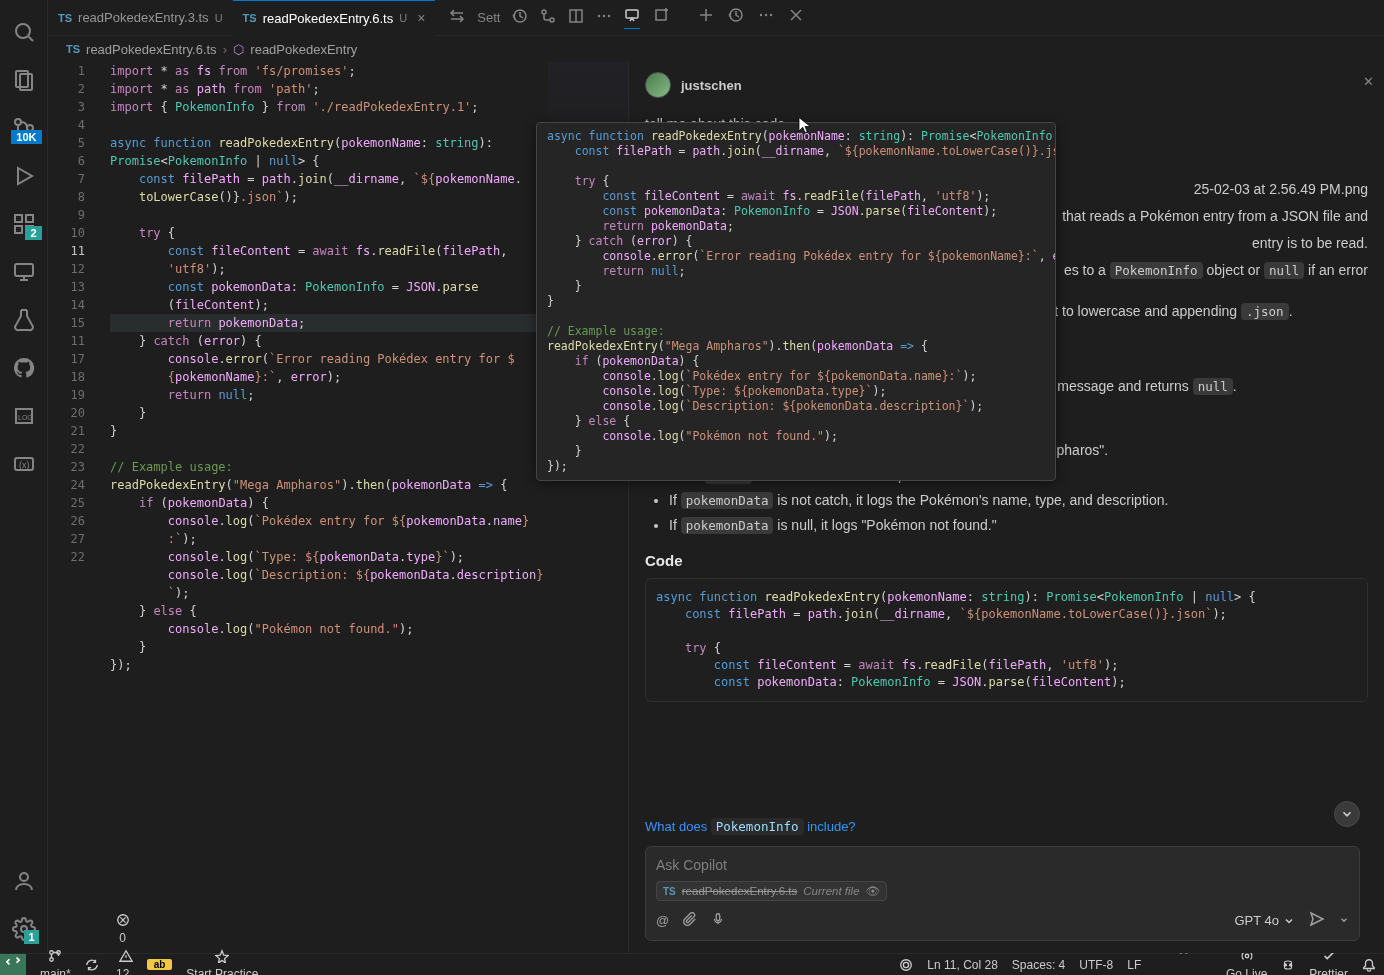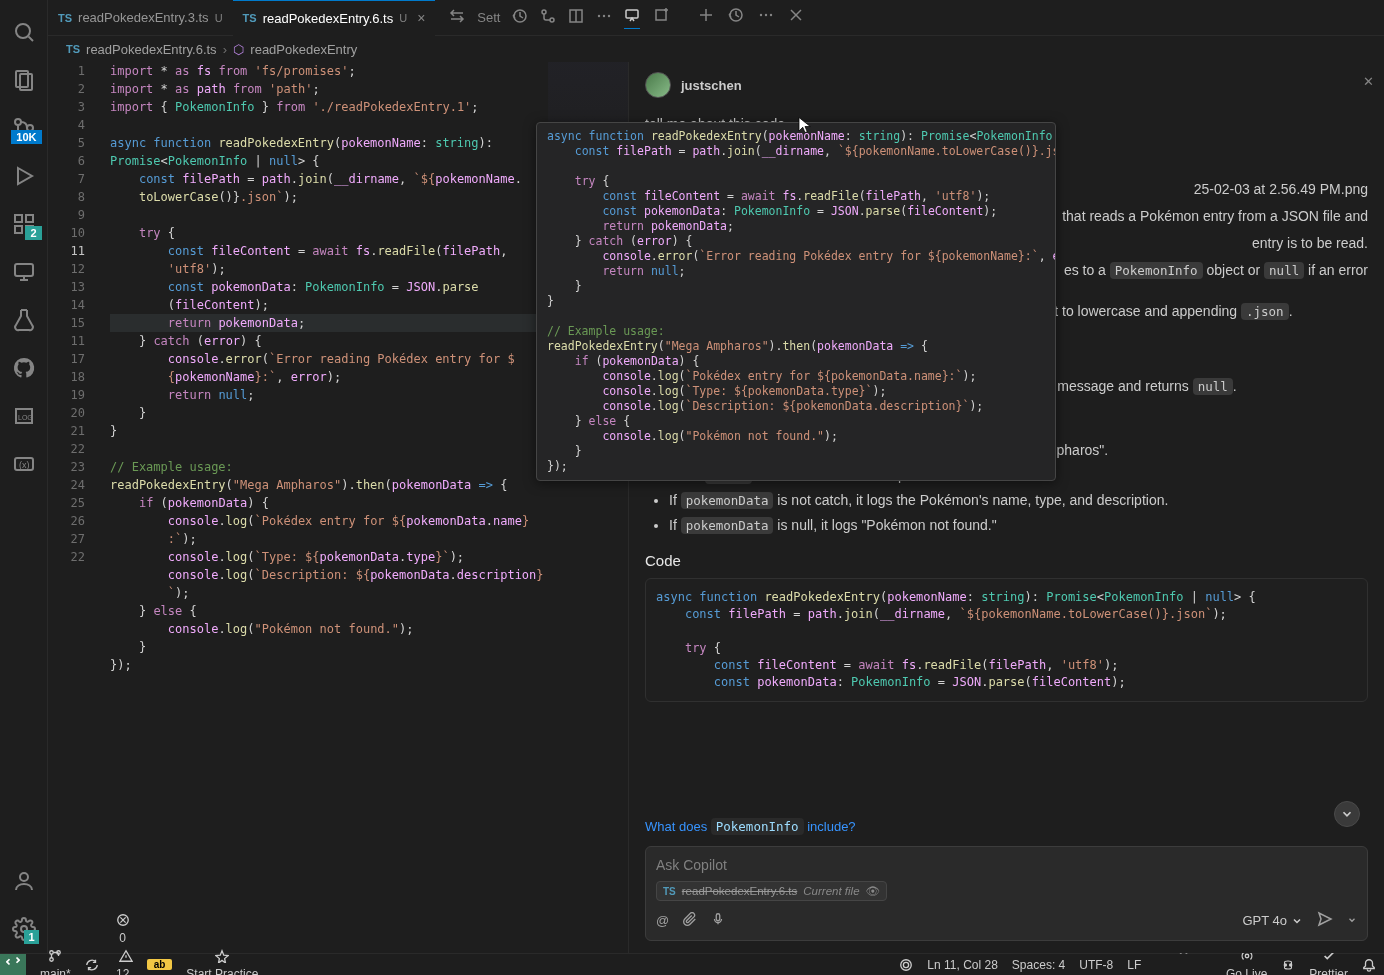--- a/index.html
+++ b/index.html
@@ -66,31 +66,31 @@
 
 .chat-panel { flex: 1; background: #1e1e1e; border-left: 1px solid #2a2a2a; display: flex; flex-direction: column; position: relative; }
 .chat-close { position: absolute; right: 10px; top: 12px; color: #858585; cursor: pointer; }
 .chat-header { display: flex; align-items: center; gap: 10px; padding: 10px 16px; }
 .avatar { width: 26px; height: 26px; border-radius: 50%; background: linear-gradient(135deg,#4a7a4a,#88bb88); border: 1px solid #555; }
 .chat-user { color: #cccccc; font-weight: 600; }
 .chat-body { flex: 1; overflow-y: auto; padding: 0 16px 8px 16px; color: #cccccc; font-size: 14px; line-height: 1.5; }
 .chat-body p { margin: 6px 0; }
 .chip { display: inline-flex; align-items: center; gap: 6px; border: 1px solid #3c3c3c; border-radius: 4px; padding: 2px 8px; font-size: 12px; color: #cccccc; background: #252526; margin: 4px 0; }
 .chip .img-icon { width: 14px; height: 14px; background: #b0b0b0; border-radius: 2px; }
-.chat-body h3 { font-size: 15px; font-weight: 400; color: #e7e7e7; margin: 14px 0 6px 0; }
+.chat-body h3 { font-size: 15px; font-weight: 700; color: #e7e7e7; margin: 14px 0 6px 0; }
 .chat-body ul { list-style: disc; padding-left: 24px; margin: 6px 0; }
 .chat-body li { margin: 4px 0; }
 .inline-code { font-family: 'SF Mono', Menlo, Consolas, monospace; background: #3a3a3a; border-radius: 4px; padding: 1px 5px; font-size: 12.5px; color: #ccc; }
 .codeblock { background: #1f1f1f; border: 1px solid #303030; border-radius: 6px; padding: 10px; font-family: 'SF Mono', Menlo, Consolas, monospace; font-size: 12px; line-height: 17px; white-space: pre; color: #d4d4d4; margin-top: 6px; overflow-x: auto; position: relative;}
 .scroll-badge { position: absolute; right: 24px; bottom: 126px; width: 26px; height: 26px; border-radius: 50%; background: #3a3a3a; border: 1px solid #4a4a4a; display: flex; align-items: center; justify-content: center; color: #ccc; }
 
 .suggest-link { color: #3794ff; padding: 4px 16px; font-size: 13px; cursor: pointer; }
 .suggest-link .inline-code { background: #2a2a2a; color: #9cdcfe; }
 
-.chat-input-area { padding: 8px 16px 12px 16px; }
+.chat-input-area { padding: 8px 24px 12px 16px; }
 .chat-input { background: #2a2a2a; border: 1px solid #3c3c3c; border-radius: 6px; padding: 10px; }
 .chat-placeholder { color: #808080; font-size: 14px; }
 .context-chip { display: inline-flex; align-items: center; gap: 6px; border: 1px solid #454545; background: #333; border-radius: 4px; padding: 2px 6px; font-size: 11.5px; margin-top: 8px; color: #ccc;}
 .context-chip .ts-icon { color: #519aba; font-weight: bold; font-size: 10px; }
 .context-chip .strike { text-decoration: line-through; color: #999; }
 .context-chip .dim { color: #888; font-style: italic; }
 .context-chip .eye { color: #888; }
 .chat-toolbar { display: flex; align-items: center; gap: 14px; margin-top: 10px; color: #a0a0a0; }
 .chat-toolbar .spacer { flex: 1; }
 .model-pick { display: flex; align-items: center; gap: 4px; color: #ccc; font-size: 13px; }

